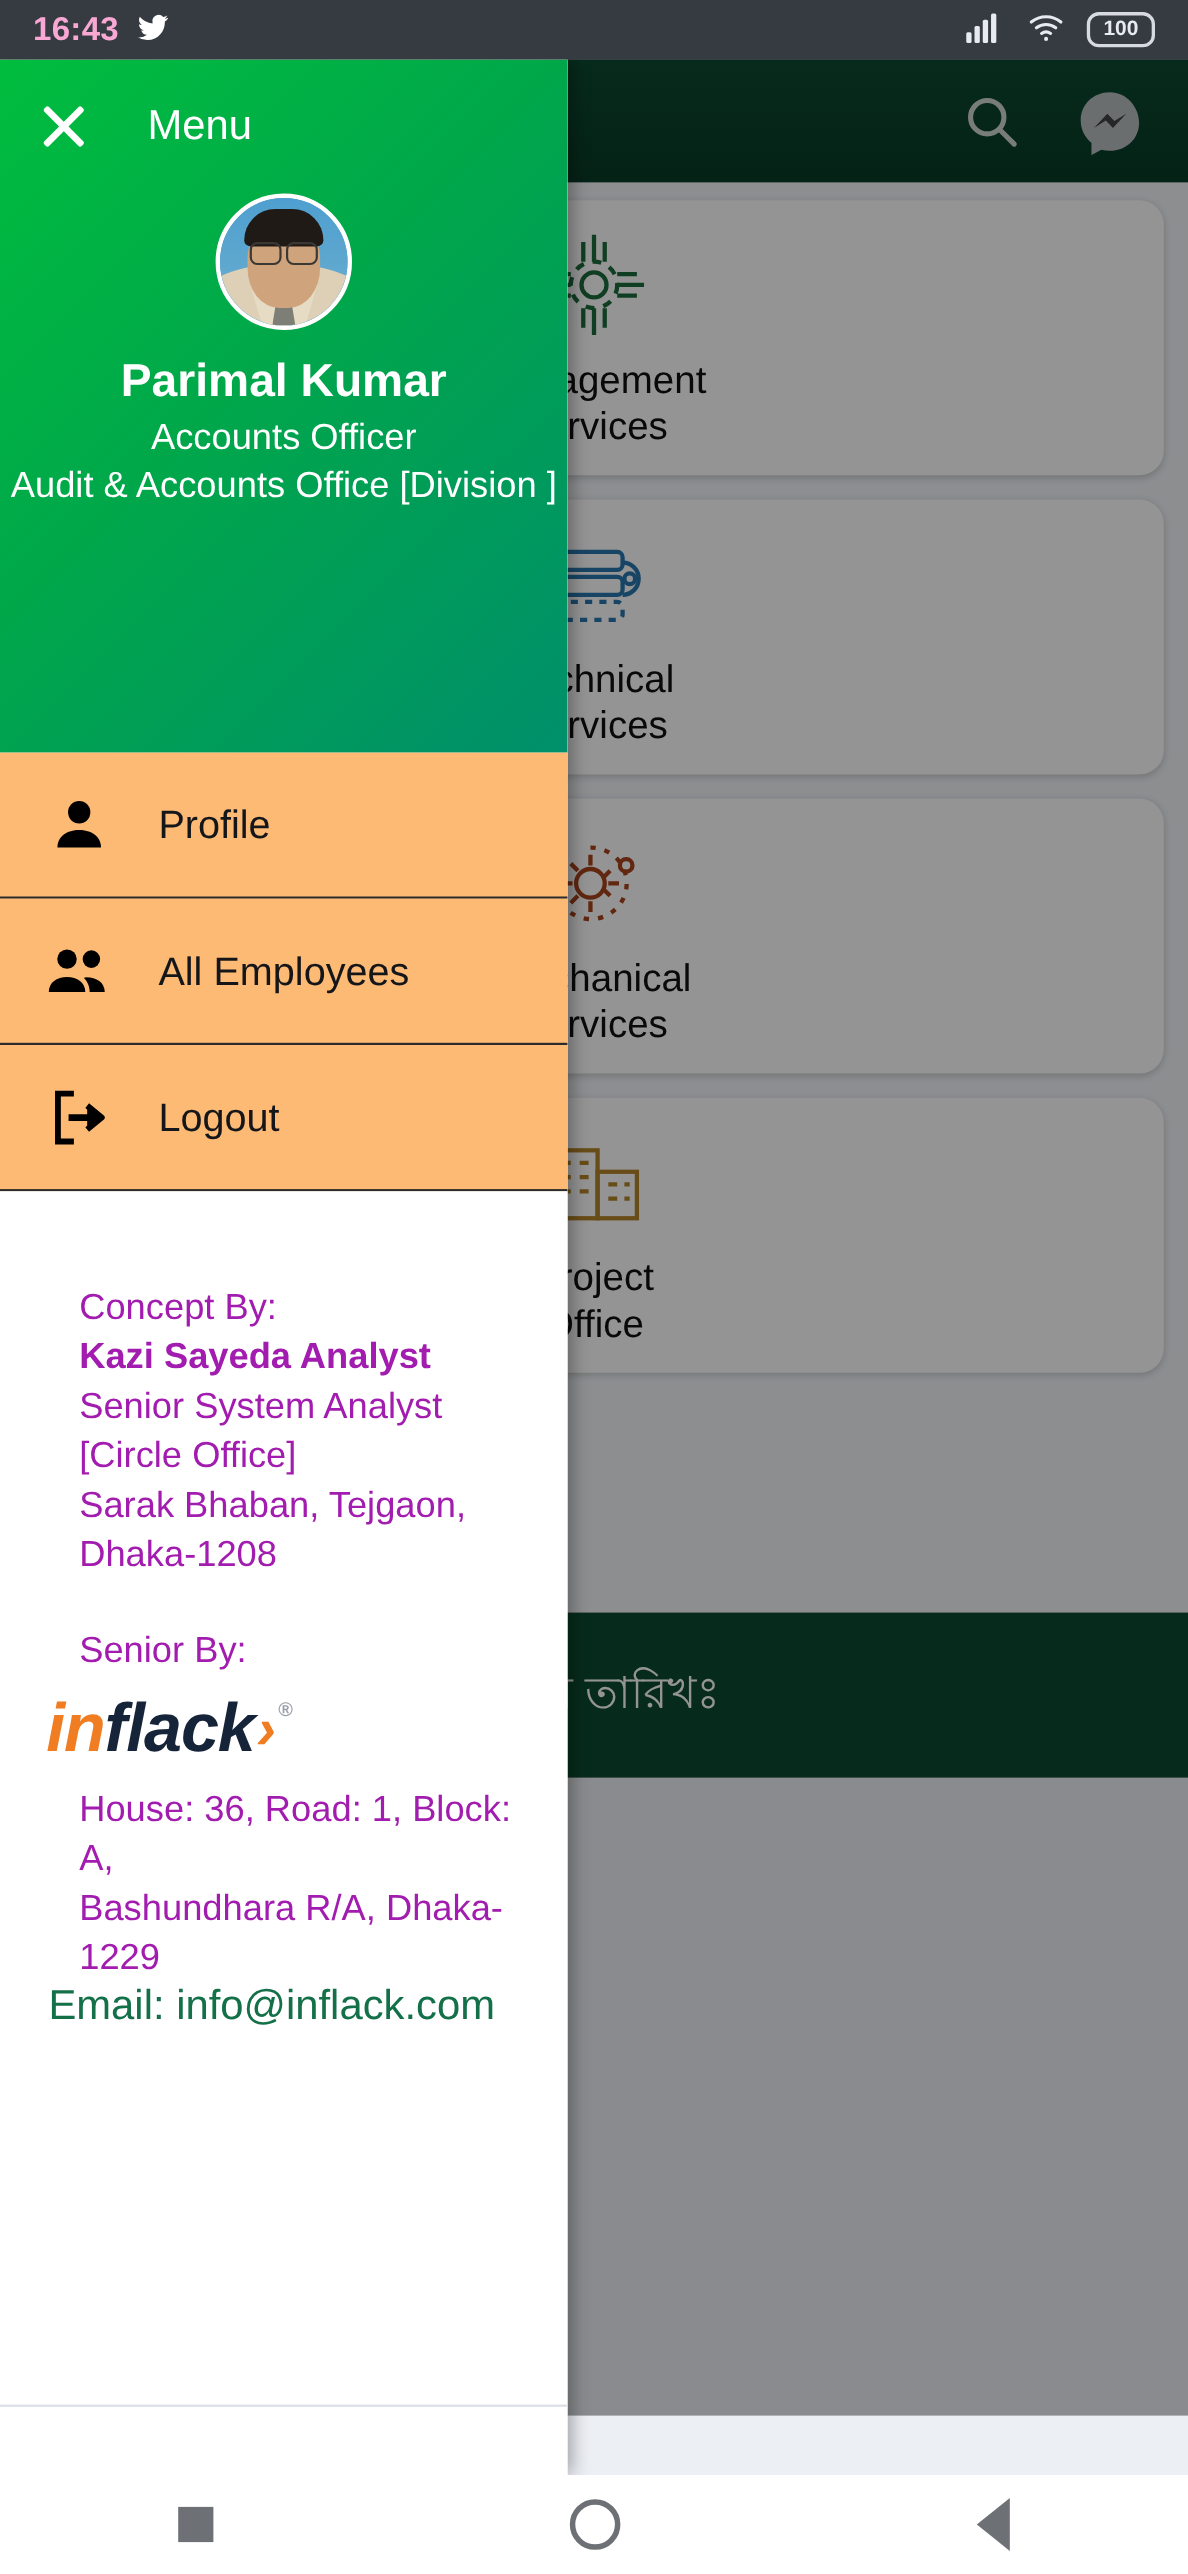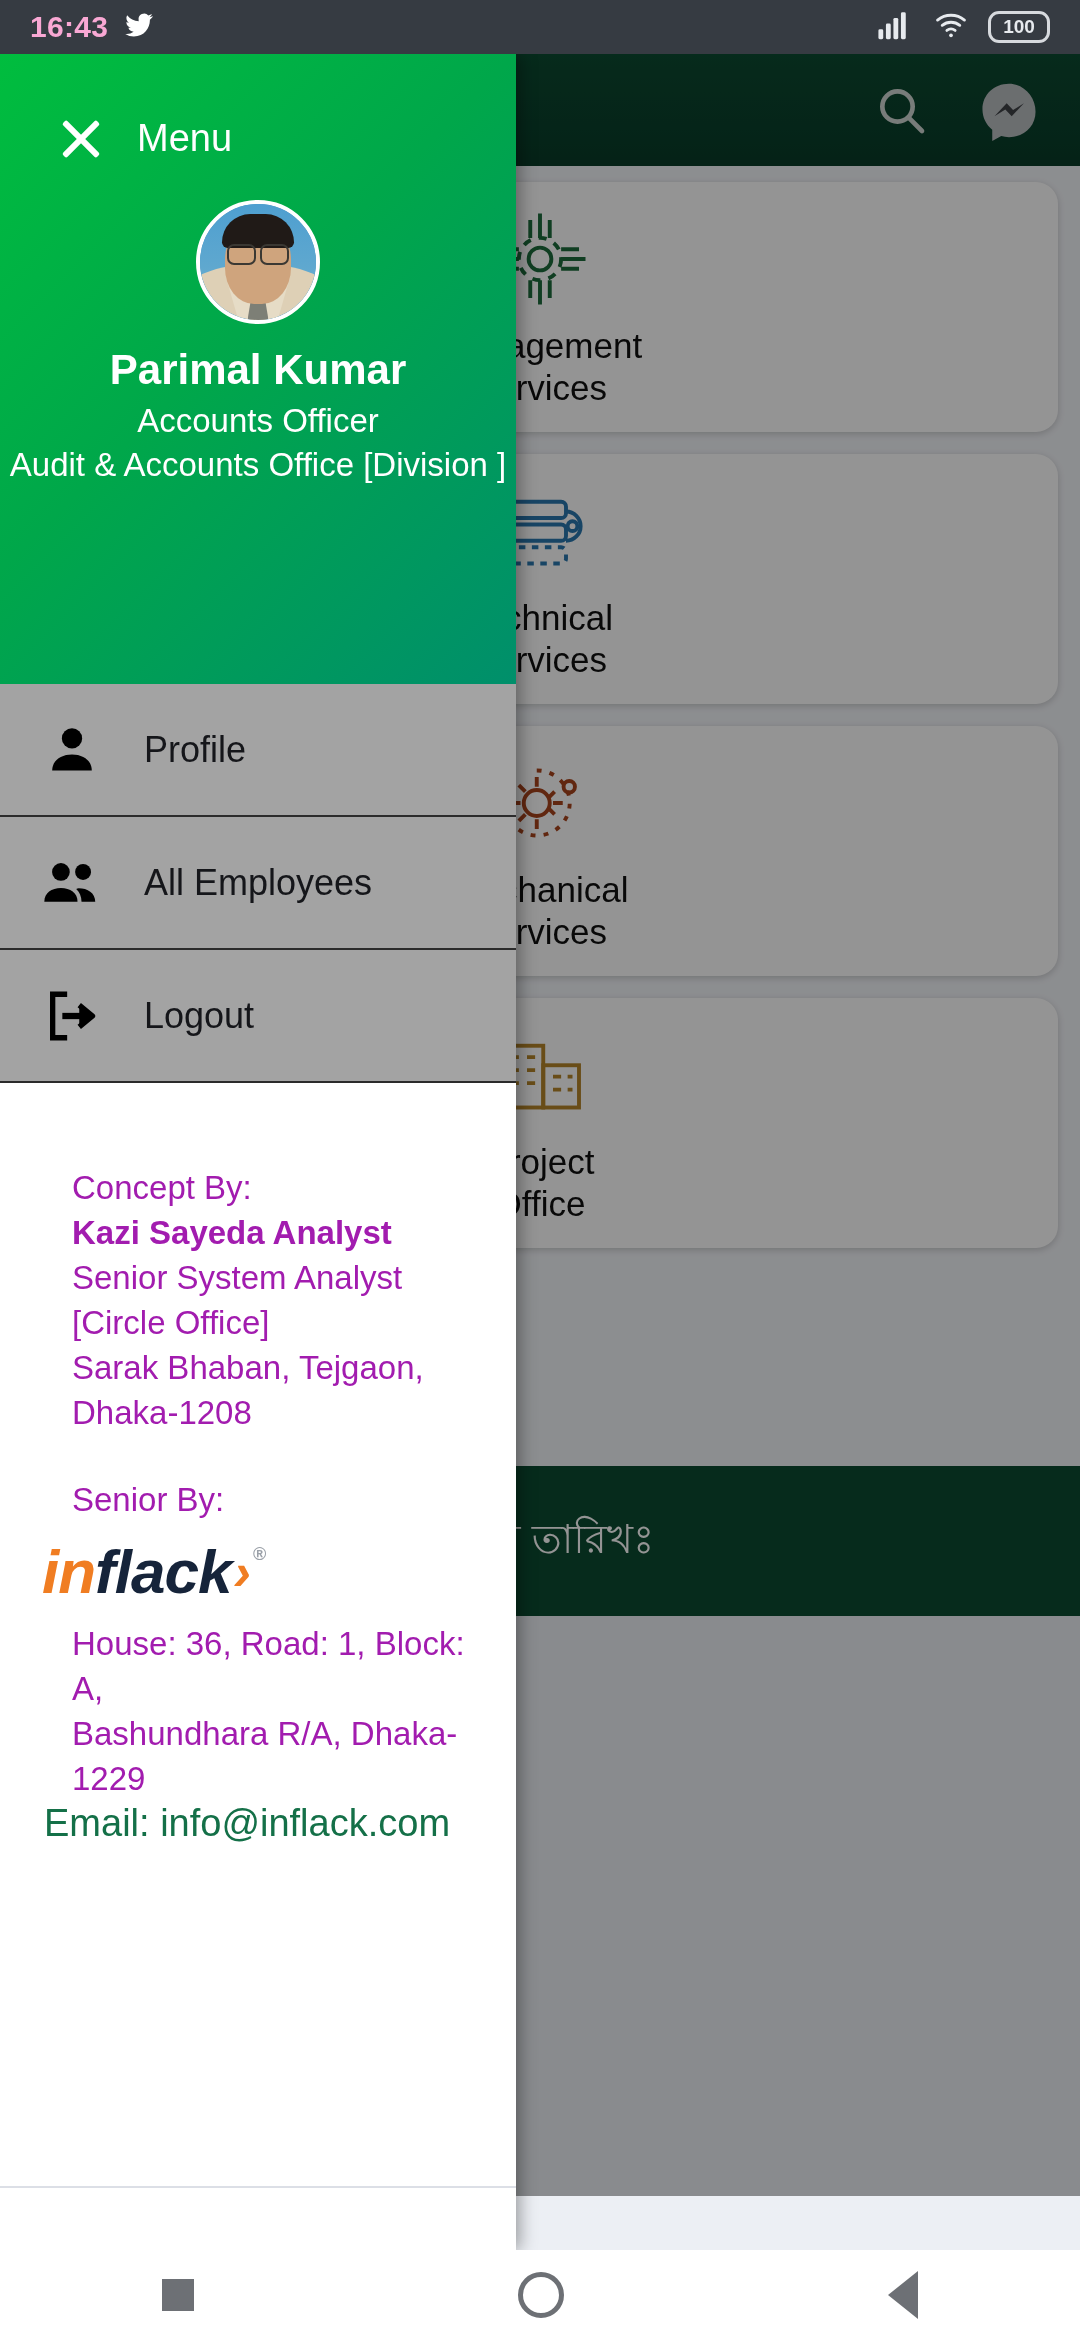--- a/index.html
+++ b/index.html
@@ -66,21 +66,21 @@
     position:absolute; top:54px; left:0; width:516px; height:2196px;
     background:#ffffff; z-index:40; overflow:hidden;
     box-shadow:4px 0 16px rgba(0,0,0,.35);
     display:flex; flex-direction:column;
   }
   .drawer-header{
     background:linear-gradient(135deg,#00bd3e 0%, #00a74a 45%, #008f6b 100%);
     height:630px; position:relative; flex:none;
   }
   .drawer-topbar{
-    display:flex; align-items:center; gap:30px; padding:34px 0 0 55px;margin-top:24px;
+    display:flex; align-items:center; gap:50px; padding:34px 0 0 32px;
   }
   .close-x{ width:52px; height:52px; position:relative; }
   .close-x:before,.close-x:after{
     content:""; position:absolute; left:2px; top:24px; width:48px; height:6px;
     background:#fff; border-radius:2px;
   }
   .close-x:before{ transform:rotate(45deg);}
   .close-x:after{ transform:rotate(-45deg);}
   .menu-title{ color:#fff; font-size:38px; }
 
@@ -131,21 +131,21 @@
   .av-glass:before{ left:0; } .av-glass:after{ right:0; }
 
   .profile-name{
     margin-top:22px; text-align:center; color:#fff; font-size:42px; font-weight:bold;
   }
   .profile-role{ margin-top:8px; text-align:center; color:#fff; font-size:33px; }
   .profile-office{ margin-top:6px; text-align:center; color:#fff; font-size:33px; }
 
   .menu-list{ flex:none; }
   .menu-item{
-    height:133px; background:#a3a3a3; display:flex; align-items:center;
+    height:133px; background:#fdba74; display:flex; align-items:center;
     border-bottom:2px solid #2b2b2b; padding-left:22px;
   }
   .menu-icon{ width:100px; display:flex; align-items:center; justify-content:center;}
   .menu-label{ font-size:36px; color:#15161a; margin-left:22px; }
 
   .drawer-footer{
     flex:1; background:#fff; padding:82px 44px 0 44px;
   }
   .f-line{ font-size:33px; color:#a21caf; line-height:45px;margin-left:28px; }
   .f-bold{ font-weight:bold; }

